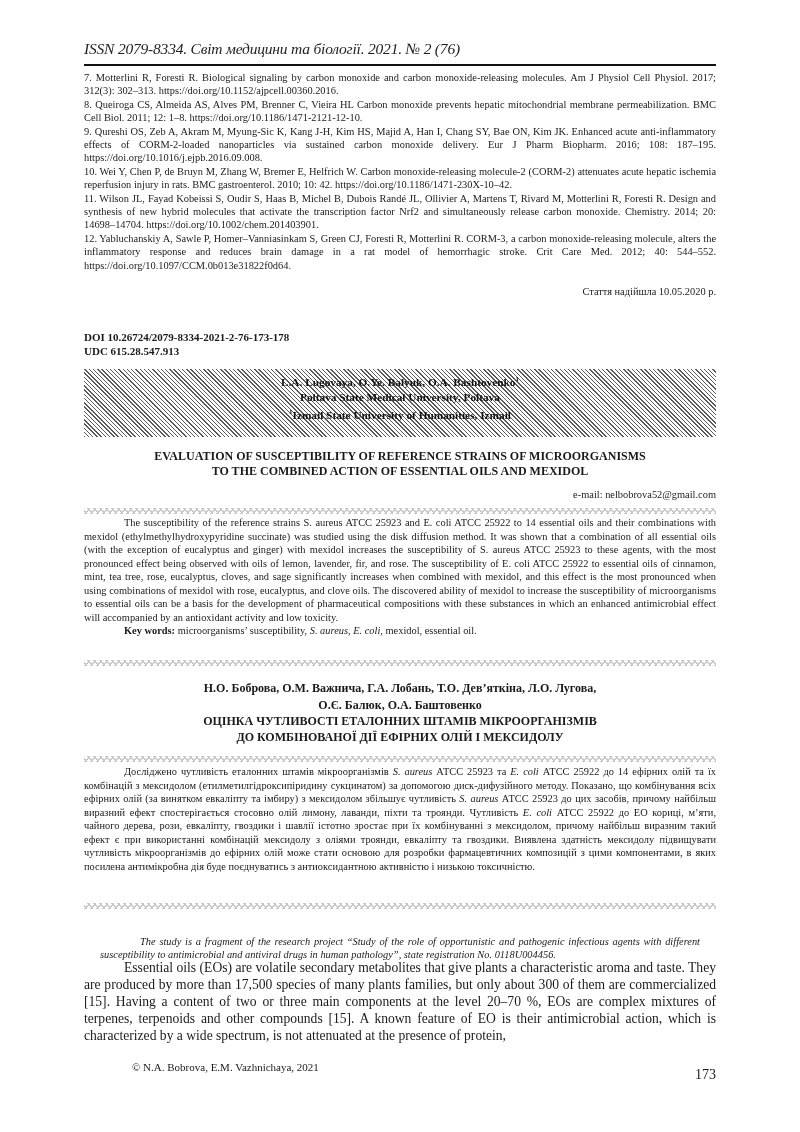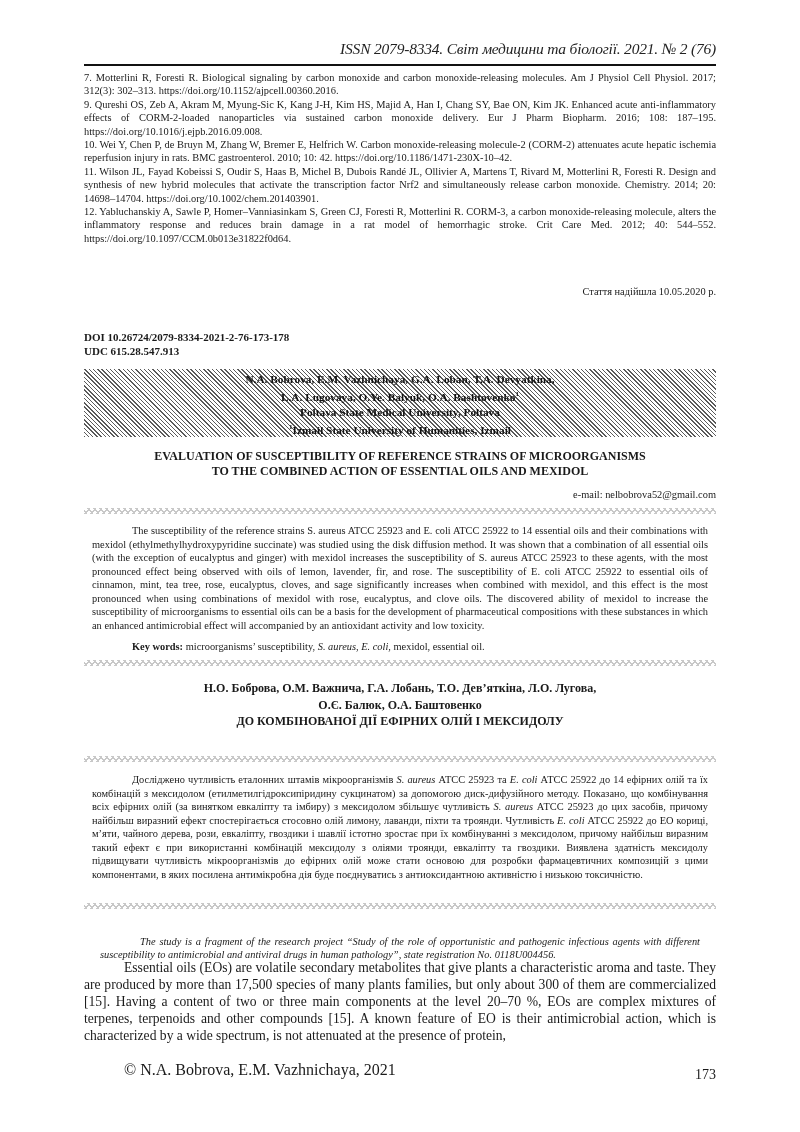--- a/index.html
+++ b/index.html
@@ -1,20 +1,20 @@
 <!DOCTYPE html>
 <html><head>
 <meta charset="utf-8">
 <style>
   html, body { margin: 0; padding: 0; background: #ffffff; }
   body { width: 800px; height: 1132px; position: relative; overflow: hidden;
          font-family: "Liberation Serif", "DejaVu Serif", serif; color: #1a1a1a; }
   .page { position: absolute; left: 84px; top: 0; width: 632px; }
 
-  .running-head { position: absolute; top: 40px; right: 0; width: 632px; text-align: right;
+  .running-head { position: absolute; top: 40px; right: 0; width: 632px; 
                   font-style: italic; font-size: 15.5px; letter-spacing: -0.2px; color: #222; }
   .head-rule { position: absolute; top: 64px; left: 0; width: 632px; height: 2px; background: #111; }
 
   .refs { position: absolute; top: 71px; left: 0; width: 632px; font-size: 10.4px;
           line-height: 13.4px; text-align: justify; }
   .refs p { margin: 0; }
 
   .received { position: absolute; top: 286px; right: 0; font-size: 10.4px; text-align: right; }
 
   .doi { position: absolute; top: 330px; left: 0; font-size: 11px; font-weight: bold; line-height: 14px; }
@@ -30,64 +30,64 @@
               font-weight: bold; font-size: 12px; line-height: 15.3px; }
   .email { position: absolute; top: 489px; right: 0; font-size: 10.4px; }
 
   .wavy { position: absolute; left: 0; width: 632px; height: 6px;
           background-image:
             linear-gradient(135deg, transparent 45%, #c8c8c8 45%, #c8c8c8 60%, transparent 60%),
             linear-gradient(45deg, transparent 45%, #c8c8c8 45%, #c8c8c8 60%, transparent 60%);
           background-size: 6px 6px; background-position: 0 0, 3px 0; }
 
   .abstract { position: absolute; left: 0; width: 632px; font-size: 10.4px; line-height: 13.5px; text-align: justify; }
-  .abstract p { margin: 8px; text-indent: 40px; }
+  .abstract p { margin: 0; text-indent: 40px; }
   .abstract .kw { text-indent: 40px; }
 
   .authors-ua { position: absolute; top: 680px; left: 0; width: 632px; text-align: center;
                 font-weight: bold; font-size: 12px; line-height: 16.5px; }
   .title-ua { position: absolute; top: 714px; left: 0; width: 632px; text-align: center;
               font-weight: bold; font-size: 12px; line-height: 15.5px; }
 
   .funding { position: absolute; top: 919px; left: 0; width: 632px; font-style: italic;
              font-size: 10.4px; line-height: 13.4px; text-align: justify; }
   .funding p { margin: 16px; text-indent: 40px; }
 
   .body-text { position: absolute; top: 959px; left: 0; width: 632px; font-size: 13.6px;
                line-height: 17px; text-align: justify; }
   .body-text p { margin: 0; text-indent: 40px; }
 
-  .copyright { position: absolute; top: 1061px; left: 40px; font-size: 16px; }
+  .copyright { position: absolute; top: 1061px; left: 48px; font-size: 11px; }
   .page-num { position: absolute; top: 1067px; left: 0; width: 632px; text-align: right; font-size: 14px; }
 </style>
 </head>
 <body>
 
 <div class="page">
 
   <div class="running-head">ISSN 2079-8334. Світ медицини та біології. 2021. № 2 (76)</div>
   <div class="head-rule"></div>
 
   <div class="refs">
     <p>7. Motterlini R, Foresti R. Biological signaling by carbon monoxide and carbon monoxide-releasing molecules. Am J Physiol Cell Physiol. 2017; 312(3): 302–313. https://doi.org/10.1152/ajpcell.00360.2016.</p>
+    <p>8. Queiroga CS, Almeida AS, Alves PM, Brenner C, Vieira HL Carbon monoxide prevents hepatic mitochondrial membrane permeabilization. BMC Cell Biol. 2011; 12: 1–8. https://doi.org/10.1186/1471-2121-12-10.</p>
     <p>9. Qureshi OS, Zeb A, Akram M, Myung-Sic K, Kang J-H, Kim HS, Majid A, Han I, Chang SY, Bae ON, Kim JK. Enhanced acute anti-inflammatory effects of CORM-2-loaded nanoparticles via sustained carbon monoxide delivery. Eur J Pharm Biopharm. 2016; 108: 187–195. https://doi.org/10.1016/j.ejpb.2016.09.008.</p>
     <p>10. Wei Y, Chen P, de Bruyn M, Zhang W, Bremer E, Helfrich W. Carbon monoxide-releasing molecule-2 (CORM-2) attenuates acute hepatic ischemia reperfusion injury in rats. BMC gastroenterol. 2010; 10: 42. https://doi.org/10.1186/1471-230X-10–42.</p>
     <p>11. Wilson JL, Fayad Kobeissi S, Oudir S, Haas B, Michel B, Dubois Randé JL, Ollivier A, Martens T, Rivard M, Motterlini R, Foresti R. Design and synthesis of new hybrid molecules that activate the transcription factor Nrf2 and simultaneously release carbon monoxide. Chemistry. 2014; 20: 14698–14704. https://doi.org/10.1002/chem.201403901.</p>
     <p>12. Yabluchanskiy A, Sawle P, Homer–Vanniasinkam S, Green CJ, Foresti R, Motterlini R. CORM-3, a carbon monoxide-releasing molecule, alters the inflammatory response and reduces brain damage in a rat model of hemorrhagic stroke. Crit Care Med. 2012; 40: 544–552. https://doi.org/10.1097/CCM.0b013e31822f0d64.</p>
   </div>
 
   <div class="received">Стаття надійшла 10.05.2020 р.</div>
 
   <div class="doi">
     <div>DOI 10.26724/2079-8334-2021-2-76-173-178</div>
     <div>UDC 615.28.547.913</div>
   </div>
 
   <div class="author-box">
-    <div>N.A. Bobrova, E.M. Vazhnichaya, G.A. Loban, T.A. Devyatkina,</div>
     <div><span>L.A. Lugovaya, O.Ye. Balyuk, O.A. Bashtovenko</span><sup>1</sup></div>
     <div>Poltava State Medical University, Poltava</div>
     <div><sup>1</sup><span>Izmail State University of Humanities, Izmail</span></div>
   </div>
 
   <div class="title-en">
     <div>EVALUATION OF SUSCEPTIBILITY OF REFERENCE STRAINS OF MICROORGANISMS</div>
     <div>TO THE COMBINED ACTION OF ESSENTIAL OILS AND MEXIDOL</div>
   </div>
 
@@ -98,20 +98,21 @@
     <p>The susceptibility of the reference strains S. aureus ATCC 25923 and E. coli ATCC 25922 to 14 essential oils and their combinations with mexidol (ethylmethylhydroxypyridine succinate) was studied using the disk diffusion method. It was shown that a combination of all essential oils (with the exception of eucalyptus and ginger) with mexidol increases the susceptibility of S. aureus ATCC 25923 to these agents, with the most pronounced effect being observed with oils of lemon, lavender, fir, and rose. The susceptibility of E. coli ATCC 25922 to essential oils of cinnamon, mint, tea tree, rose, eucalyptus, cloves, and sage significantly increases when combined with mexidol, and this effect is the most pronounced when using combinations of mexidol with rose, eucalyptus, and clove oils. The discovered ability of mexidol to increase the susceptibility of microorganisms to essential oils can be a basis for the development of pharmaceutical compositions with these substances in which an enhanced antimicrobial effect will accompanied by an antioxidant activity and low toxicity.</p>
     <p class="kw"><b>Key words:</b><span> microorganisms’ susceptibility, </span><i>S. aureus</i><span>, </span><i>E. coli</i><span>, mexidol, essential oil.</span></p>
   </div>
   <div class="wavy" style="top:660px"></div>
 
   <div class="authors-ua">
     <div>Н.О. Боброва, О.М. Важнича, Г.А. Лобань, Т.О. Дев’яткіна, Л.О. Лугова,</div>
     <div>О.Є. Балюк, О.А. Баштовенко</div>
   </div>
   <div class="title-ua">
+    <div>ОЦІНКА ЧУТЛИВОСТІ ЕТАЛОННИХ ШТАМІВ МІКРООРГАНІЗМІВ</div>
     <div>ДО КОМБІНОВАНОЇ ДІЇ ЕФІРНИХ ОЛІЙ І МЕКСИДОЛУ</div>
   </div>
 
   <div class="wavy" style="top:756px"></div>
   <div class="abstract" style="top:765px">
     <p><span>Досліджено чутливість еталонних штамів мікроорганізмів </span><i>S. aureus</i><span> АТСС 25923 та </span><i>E. coli</i><span> АТСС 25922 до 14 ефірних олій та їх комбінацій з мексидолом (етилметилгідроксипіридину сукцинатом) за допомогою диск-дифузійного методу. Показано, що комбінування всіх ефірних олій (за винятком евкаліпту та імбиру) з мексидолом збільшує чутливість </span><i>S. aureus</i><span> АТСС 25923 до цих засобів, причому найбільш виразний ефект спостерігається стосовно олій лимону, лаванди, піхти та троянди. Чутливість </span><i>E. coli</i><span> АТСС 25922 до ЕО кориці, м’яти, чайного дерева, рози, евкаліпту, гвоздики і шавлії істотно зростає при їх комбінуванні з мексидолом, причому найбільш виразним такий ефект є при використанні комбінацій мексидолу з оліями троянди, евкаліпту та гвоздики. Виявлена здатність мексидолу підвищувати чутливість мікроорганізмів до ефірних олій може стати основою для розробки фармацевтичних композицій з цими компонентами, в яких посилена антимікробна дія буде поєднуватись з антиоксидантною активністю і низькою токсичністю.</span></p>
   </div>
   <div class="wavy" style="top:903px"></div>
 
   <div class="funding">

